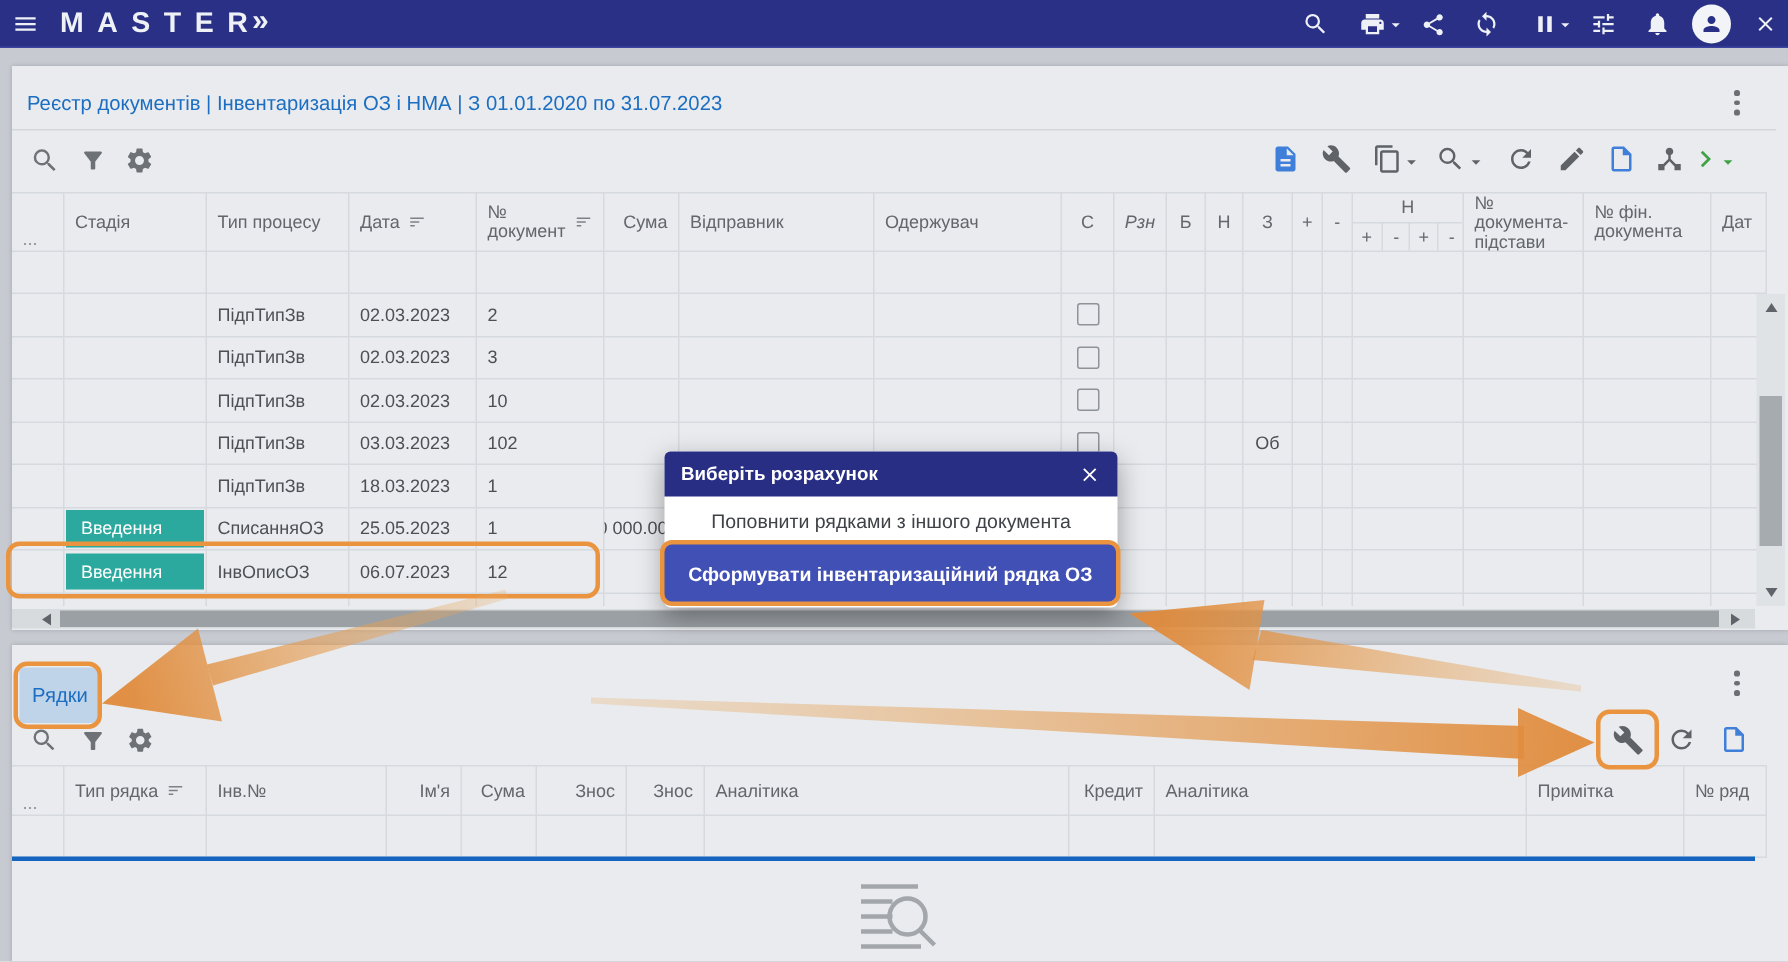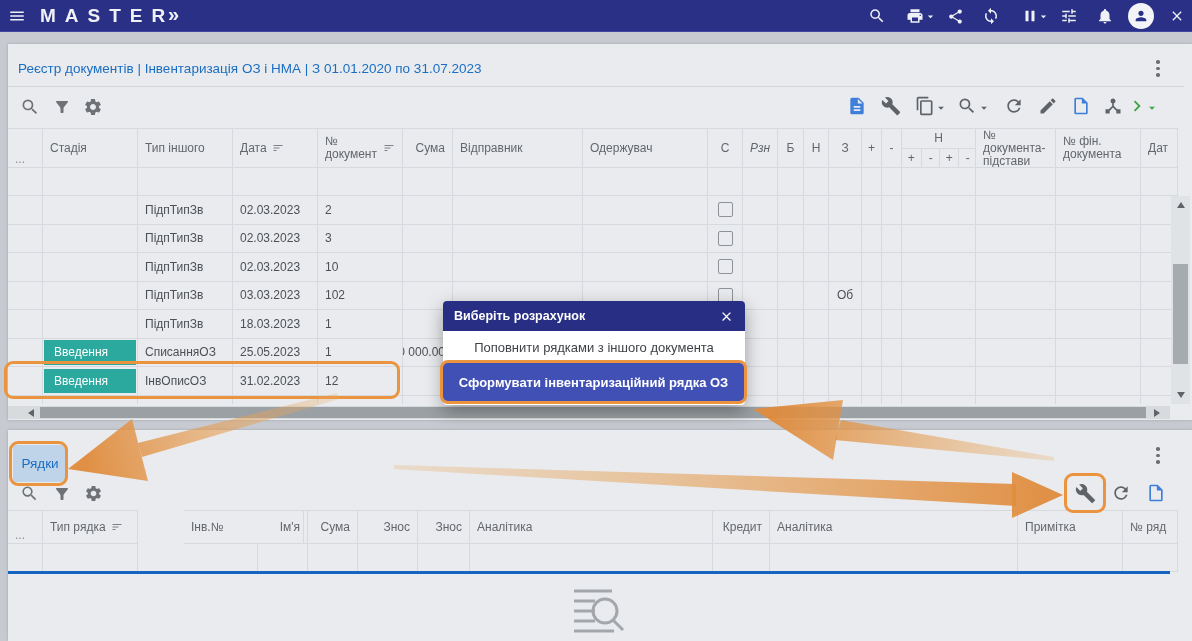--- a/index.html
+++ b/index.html
@@ -43,21 +43,21 @@
   <div class="abs" style="left:8px;top:86px;width:1176px;height:1px;background:#d4d8db"></div>
 
   <div class="abs" id="grid1" style="left:8px;top:128px;width:1162px;height:276px">
       <div class="cell hdr dots-lbl" style="left: 0px; top: 0px; width: 35px; height: 40px;">
         <span>...</span>
       </div>
       <div class="cell hdr" style="left: 35px; top: 0px; width: 95px; height: 40px;">
         <span>Стадія</span>
       </div>
       <div class="cell hdr" style="left: 130px; top: 0px; width: 95px; height: 40px;">
-        <span>Тип іншого</span>
+        <span>Тип процесу</span>
       </div>
       <div class="cell hdr" style="left: 225px; top: 0px; width: 85px; height: 40px;">
         <span>Дата</span>
         <svg viewBox="0 0 24 24" style="width: 12px; height: 12px; margin-left: 5px; flex-shrink: 0;">
           <path d="M3 18h6v-2H3v2zM3 6v2h18V6H3zm0 7h12v-2H3v2z" fill="#7d8186"></path>
         </svg>
       </div>
       <div class="cell hdr" style="left: 310px; top: 0px; width: 85px; height: 40px;">
         <span>№ документ</span>
         <svg viewBox="0 0 24 24" style="width: 12px; height: 12px; margin-left: 5px; flex-shrink: 0;">
@@ -342,21 +342,21 @@
       <div class="cell" style="left: 0px; top: 239px; width: 35px; height: 28.5px;"></div>
       <div class="cell" style="left: 35px; top: 239px; width: 95px; height: 28.5px; padding: 0px;">
         <div style="position: absolute; inset: 1.5px 1px; background: rgb(44, 169, 158); display: flex; align-items: center; padding-left: 10px;">
           <span style="color: rgb(255, 255, 255);">Введення</span>
         </div>
       </div>
       <div class="cell" style="left: 130px; top: 239px; width: 95px; height: 28.5px;">
         <span>ІнвОписОЗ</span>
       </div>
       <div class="cell" style="left: 225px; top: 239px; width: 85px; height: 28.5px;">
-        <span>31.02.2023</span>
+        <span>06.07.2023</span>
       </div>
       <div class="cell" style="left: 310px; top: 239px; width: 85px; height: 28.5px;">
         <span>12</span>
       </div>
       <div class="cell ar" style="left: 395px; top: 239px; width: 50px; height: 28.5px;">
         <span></span>
       </div>
       <div class="cell" style="left: 445px; top: 239px; width: 130px; height: 28.5px;"></div>
       <div class="cell" style="left: 575px; top: 239px; width: 125px; height: 28.5px;"></div>
       <div class="cell" style="left: 700px; top: 239px; width: 35px; height: 28.5px;">
@@ -418,21 +418,21 @@
   <div class="abs" id="grid2" style="left:8px;top:510px;width:1162px;height:62px">
       <div class="cell hdr dots-lbl" style="left: 0px; top: 0px; width: 35px; height: 34px;">
         <span>...</span>
       </div>
       <div class="cell hdr" style="left: 35px; top: 0px; width: 95px; height: 34px;">
         <span style="max-width: 58px;">Тип рядка</span>
         <svg viewBox="0 0 24 24" style="width: 12px; height: 12px; margin-left: 5px; flex-shrink: 0;">
           <path d="M3 18h6v-2H3v2zM3 6v2h18V6H3zm0 7h12v-2H3v2z" fill="#7d8186"></path>
         </svg>
       </div>
-      <div class="cell hdr" style="left: 130px; top: 0px; width: 120px; height: 34px; margin-left: 46px;">
+      <div class="cell hdr" style="left: 130px; top: 0px; width: 120px; height: 34px;">
         <span>Інв.№</span>
       </div>
       <div class="cell hdr ar" style="left: 250px; top: 0px; width: 50px; height: 34px;">
         <span>Ім'я</span>
       </div>
       <div class="cell hdr ar" style="left: 300px; top: 0px; width: 50px; height: 34px;">
         <span>Сума</span>
       </div>
       <div class="cell hdr ar" style="left: 350px; top: 0px; width: 60px; height: 34px;">
         <span>Знос</span>

